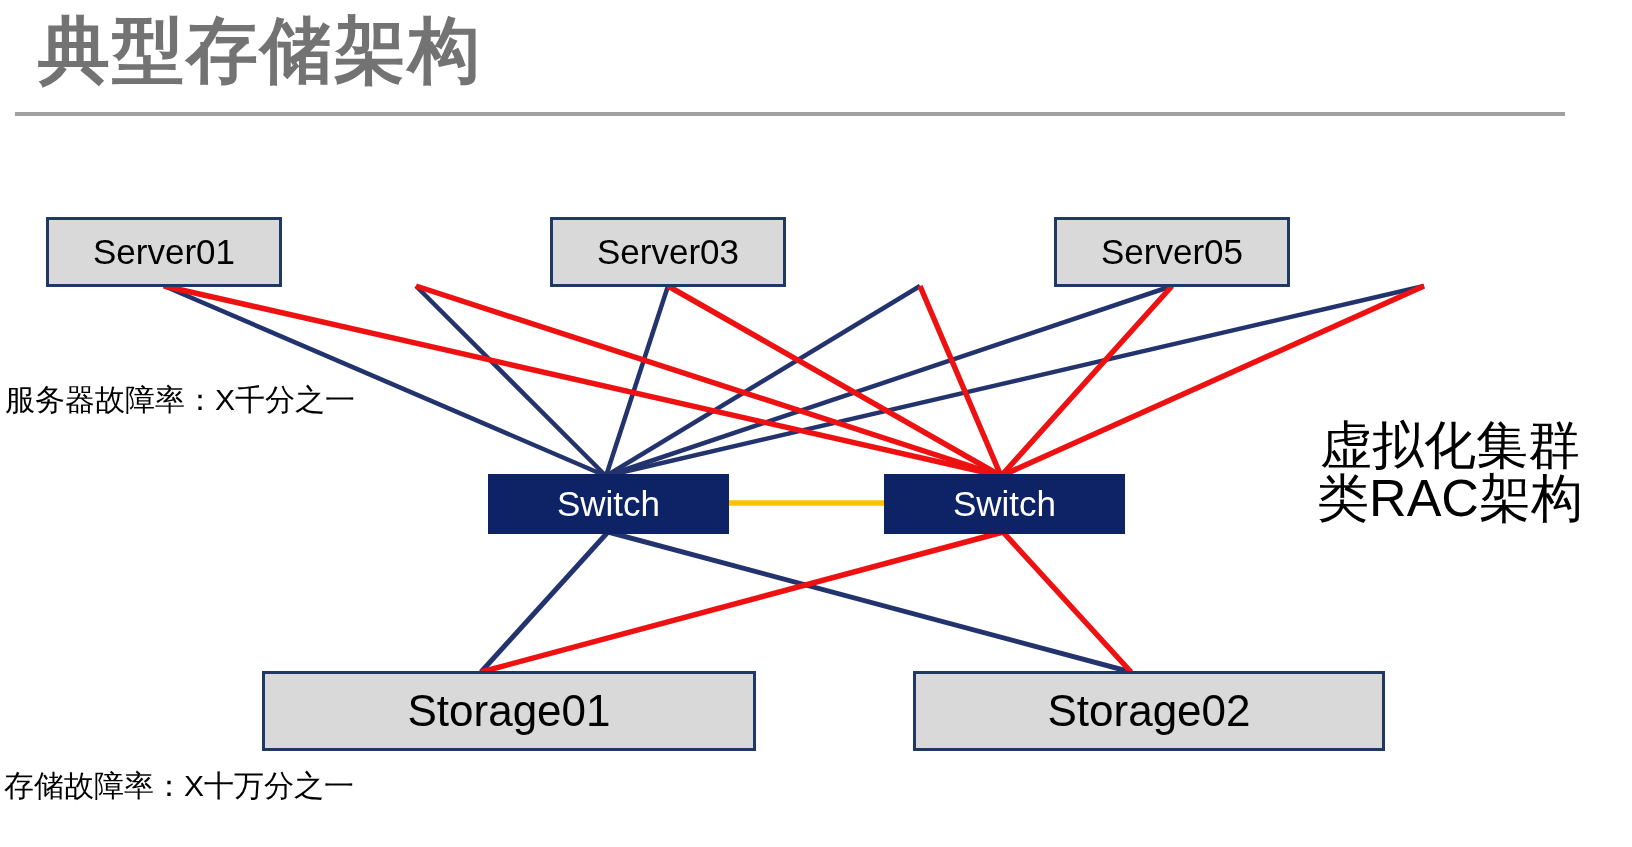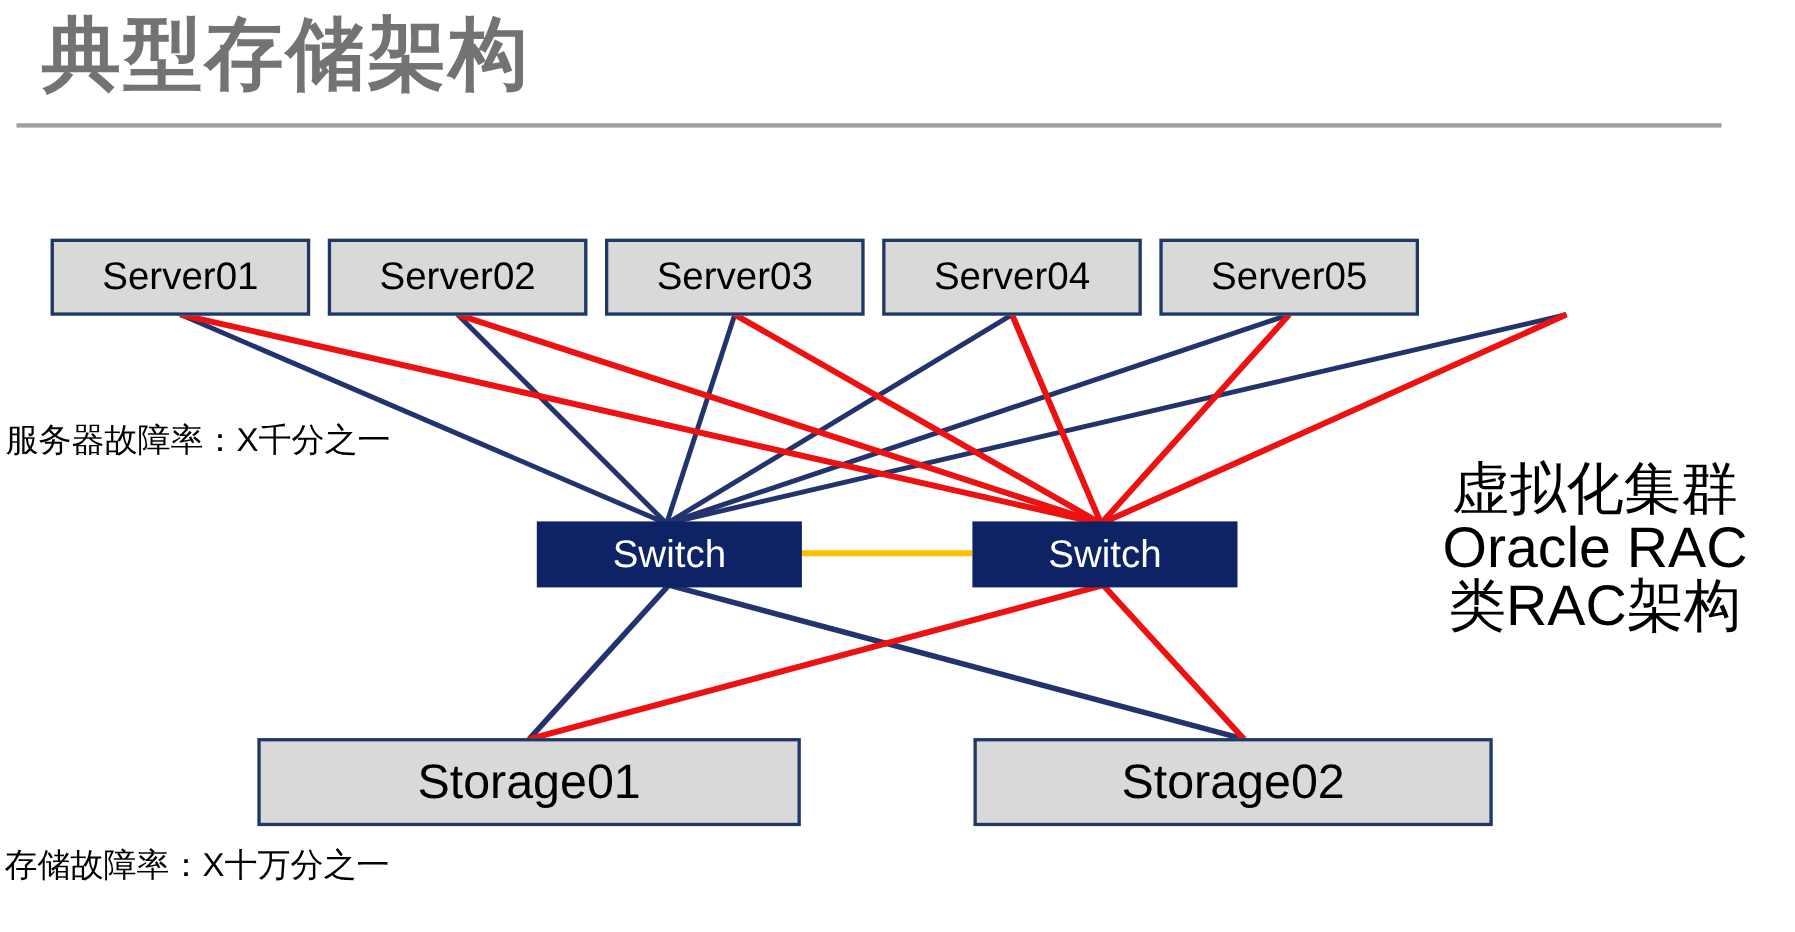--- a/index.html
+++ b/index.html
@@ -62,20 +62,21 @@
     font-size: 35px;
     justify-content: center;
   }
   .storage {
     top: 671px;
     height: 80px;
     background: #d9d9d9;
     border: 3px solid #1f3864;
     font-size: 44px;
     color: #000000;
+    margin-left: 28px;
   }
   .note {
     position: absolute;
     color: #000000;
     font-size: 30px;
     white-space: nowrap;
     z-index: 2;
   }
   .note-server-failure { left: 5px;  top: 380px; }
   .note-storage-failure { left: 4px; top: 766px; }
@@ -122,28 +123,22 @@
       <line x1="1172" y1="286" x2="1001" y2="476"></line>
       <line x1="1424" y1="286" x2="1001" y2="476"></line>
       <line x1="1003" y1="532" x2="481" y2="672"></line>
       <line x1="1003" y1="532" x2="1131" y2="672"></line>
     </g>
   </svg>
 
   <div class="node server" style="left:46px">
       <span>Server01</span>
     </div>
-  <div class="node server" style="left:298px">
-      <span>Server02</span>
-    </div>
   <div class="node server" style="left:550px">
       <span>Server03</span>
-    </div>
-  <div class="node server" style="left:802px">
-      <span>Server04</span>
     </div>
   <div class="node server" style="left:1054px">
       <span>Server05</span>
     </div>
 
   <div class="node switch" style="left:488px">
       <span>Switch</span>
     </div>
   <div class="node switch" style="left:884px">
       <span>Switch</span>
@@ -154,17 +149,16 @@
     </div>
   <div class="node storage" style="left:885px; width:472px">
       <span>Storage02</span>
     </div>
 
   <div class="note note-server-failure">服务器故障率：X千分之一</div>
   <div class="note note-storage-failure">存储故障率：X十万分之一</div>
 
   <div class="annotation">
     <div>虚拟化集群</div>
-    <div>Oracle RAC</div>
     <div>类RAC架构</div>
   </div>
 
 </div>
 
 </body></html>

